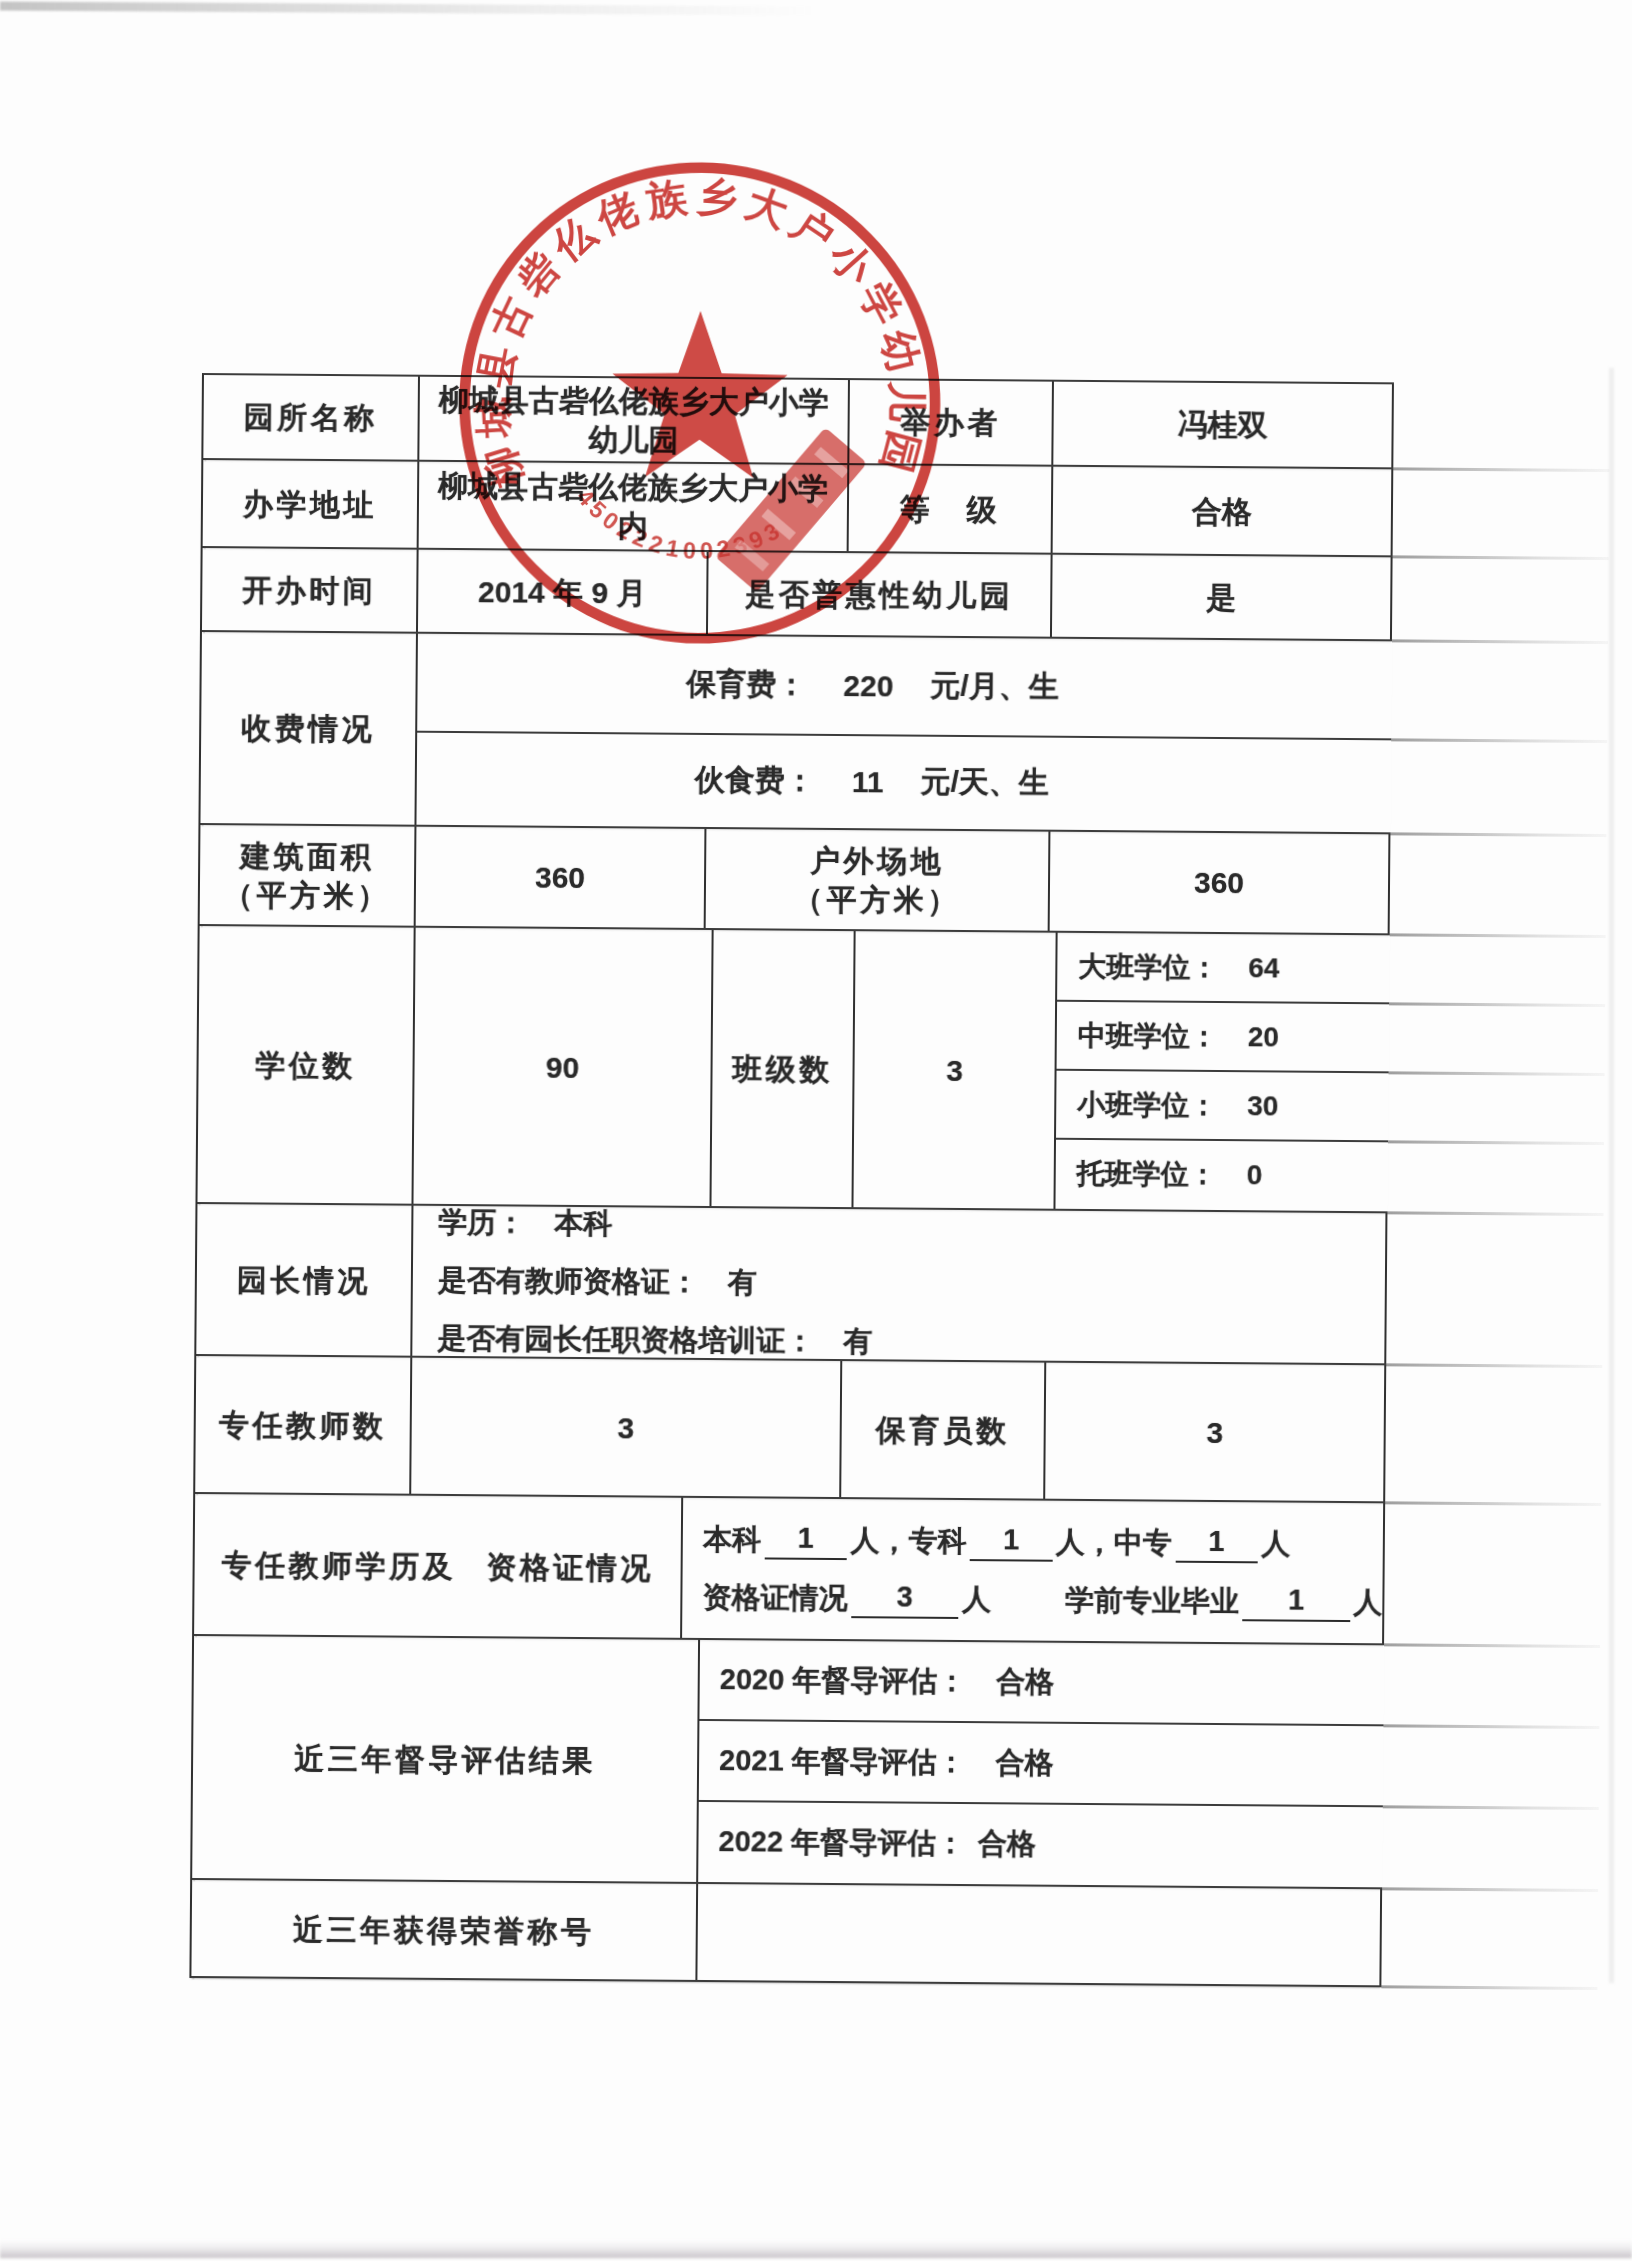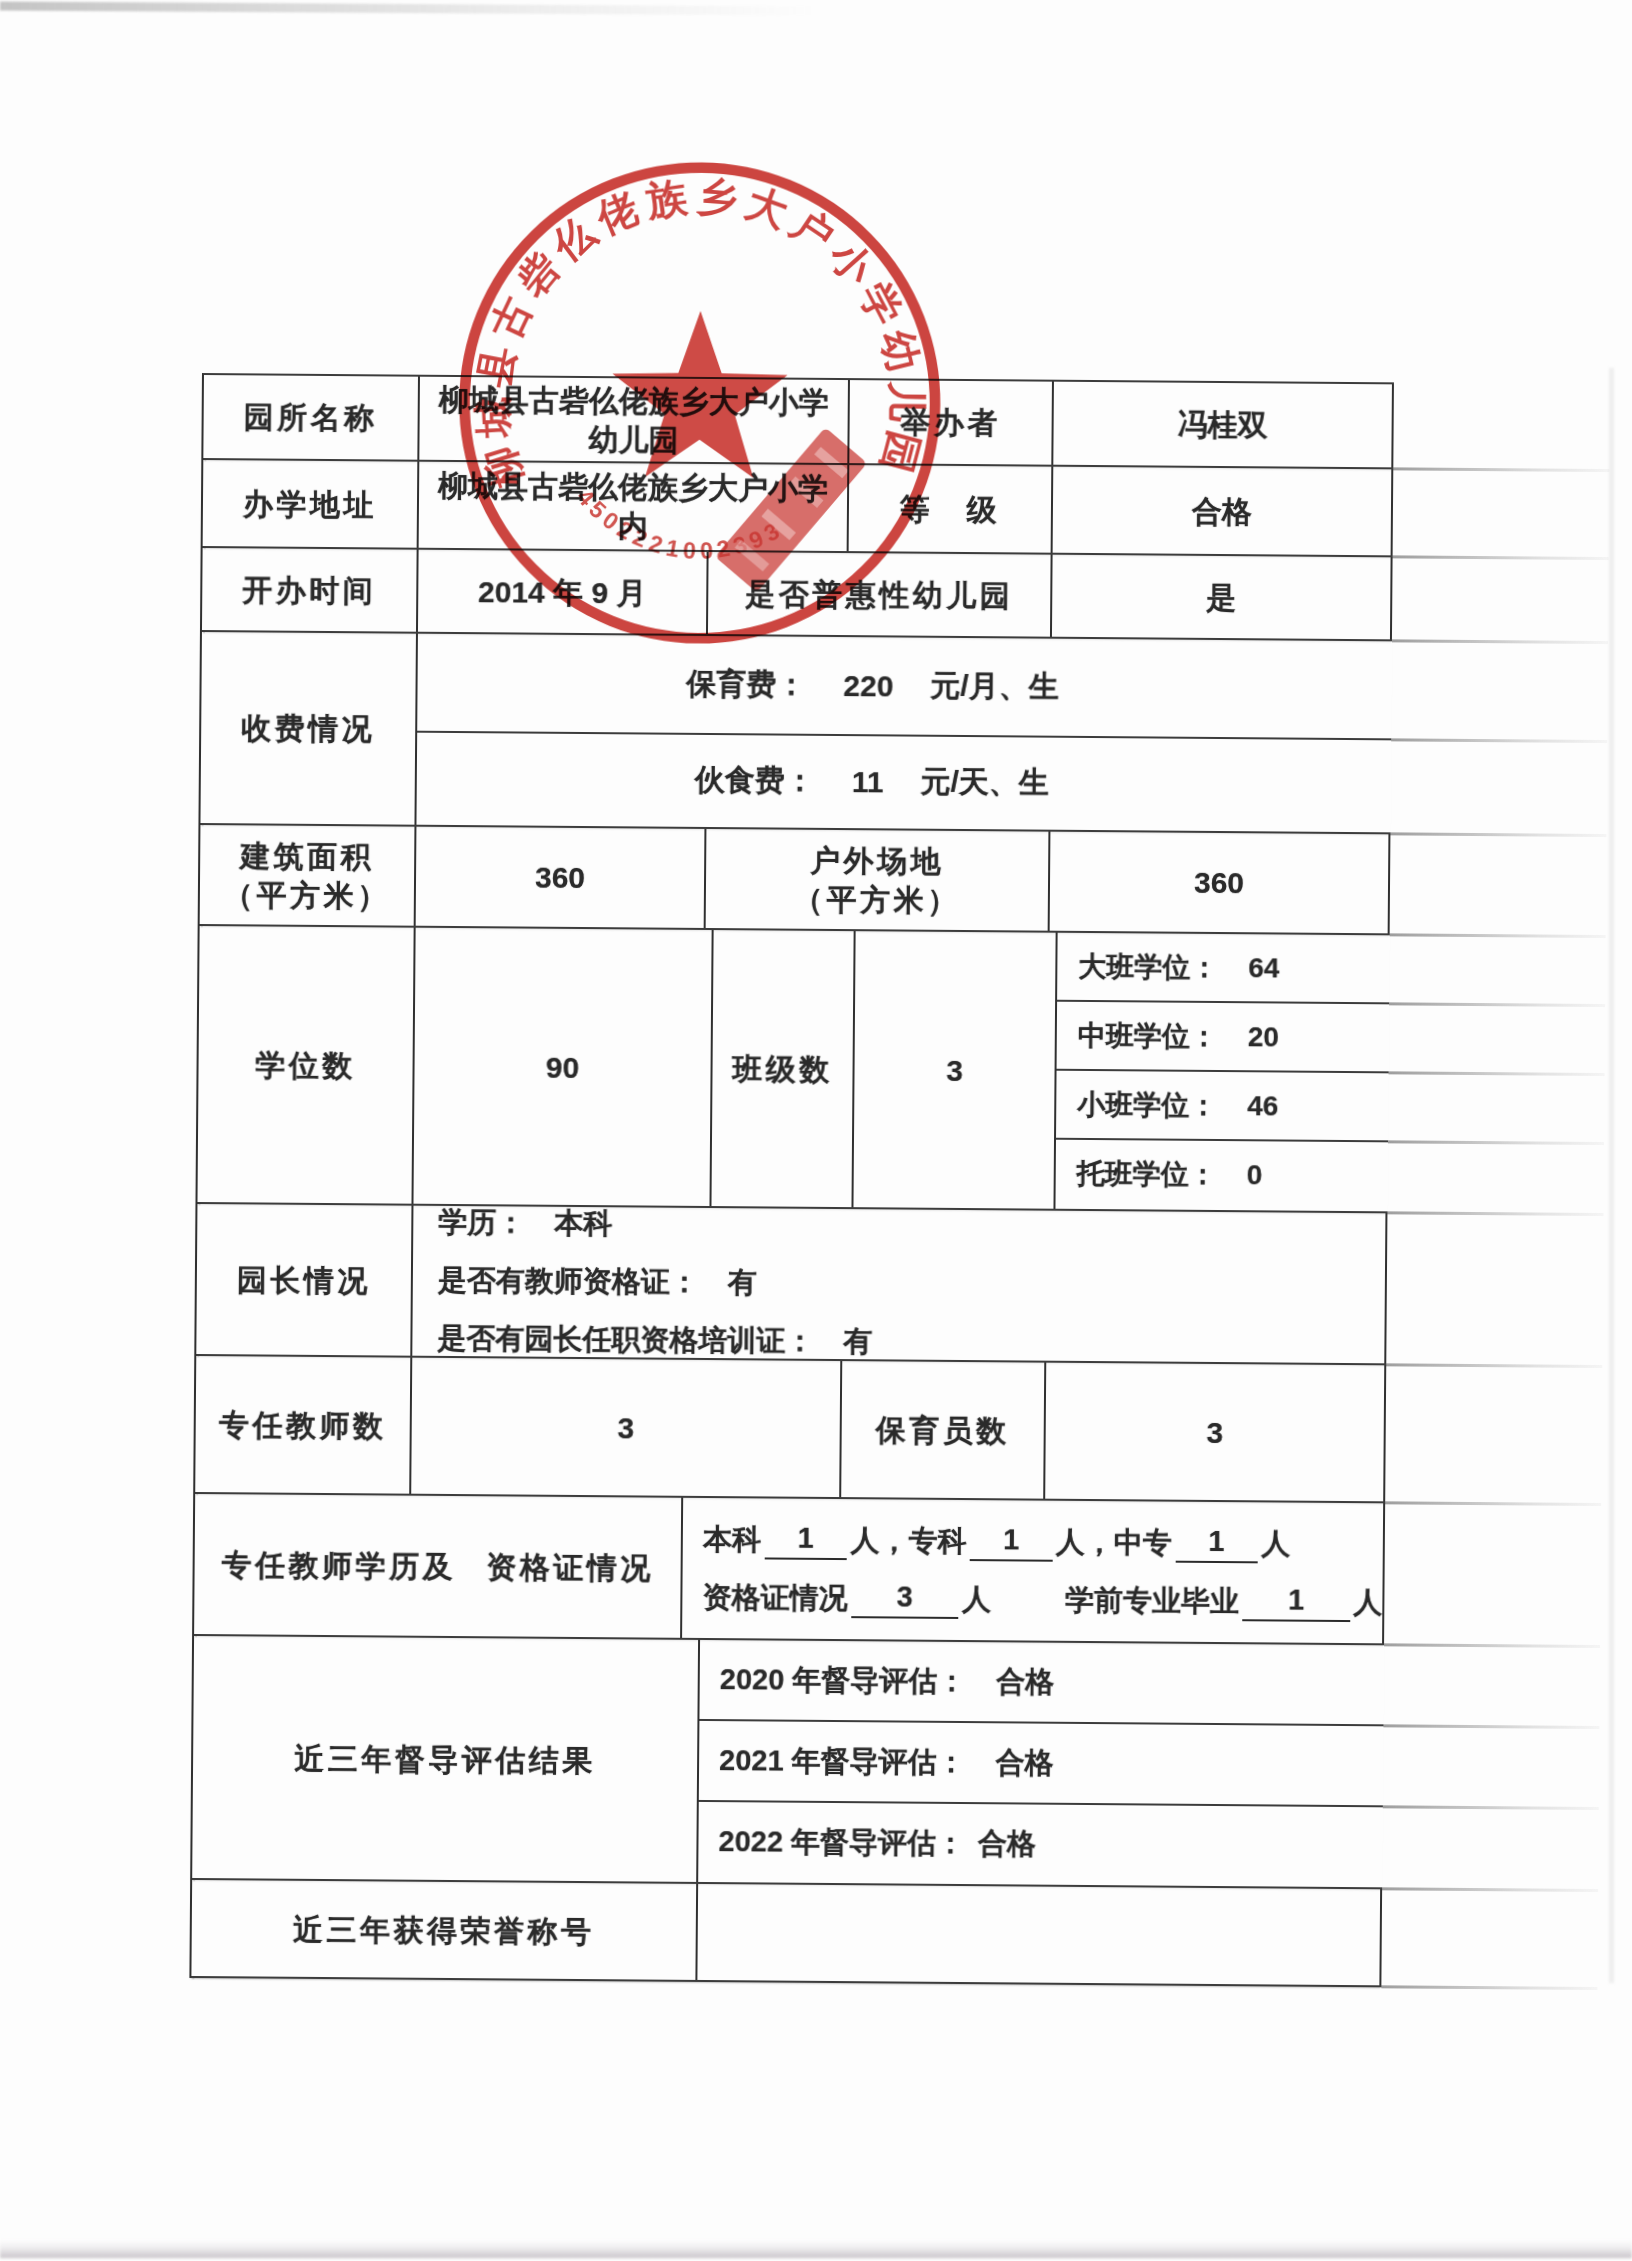--- a/index.html
+++ b/index.html
@@ -180,21 +180,21 @@
           </div>
           <div class="sub bleed" style="height:69px">
             <div class="bd-line">
               <span>中班学位：</span>
               <span class="bd-val">20</span>
             </div>
           </div>
           <div class="sub bleed" style="height:69px">
             <div class="bd-line">
               <span>小班学位：</span>
-              <span class="bd-val">46</span>
+              <span class="bd-val">30</span>
             </div>
           </div>
           <div class="sub" style="height:67px">
             <div class="bd-line">
               <span>托班学位：</span>
               <span class="bd-val">0</span>
             </div>
           </div>
         </div>
       </div>

